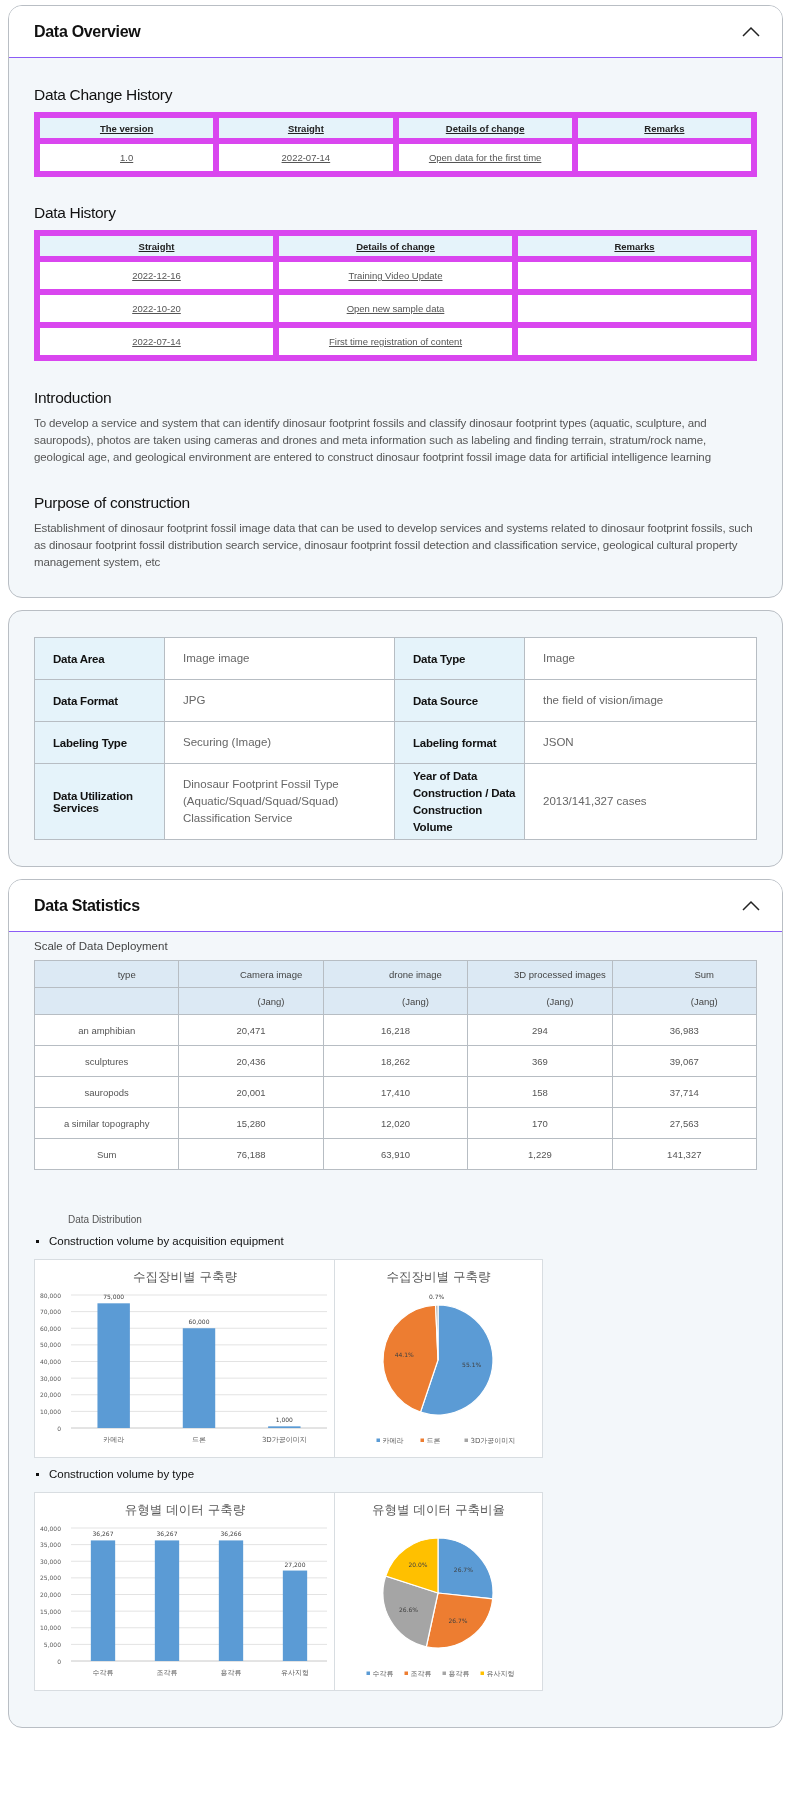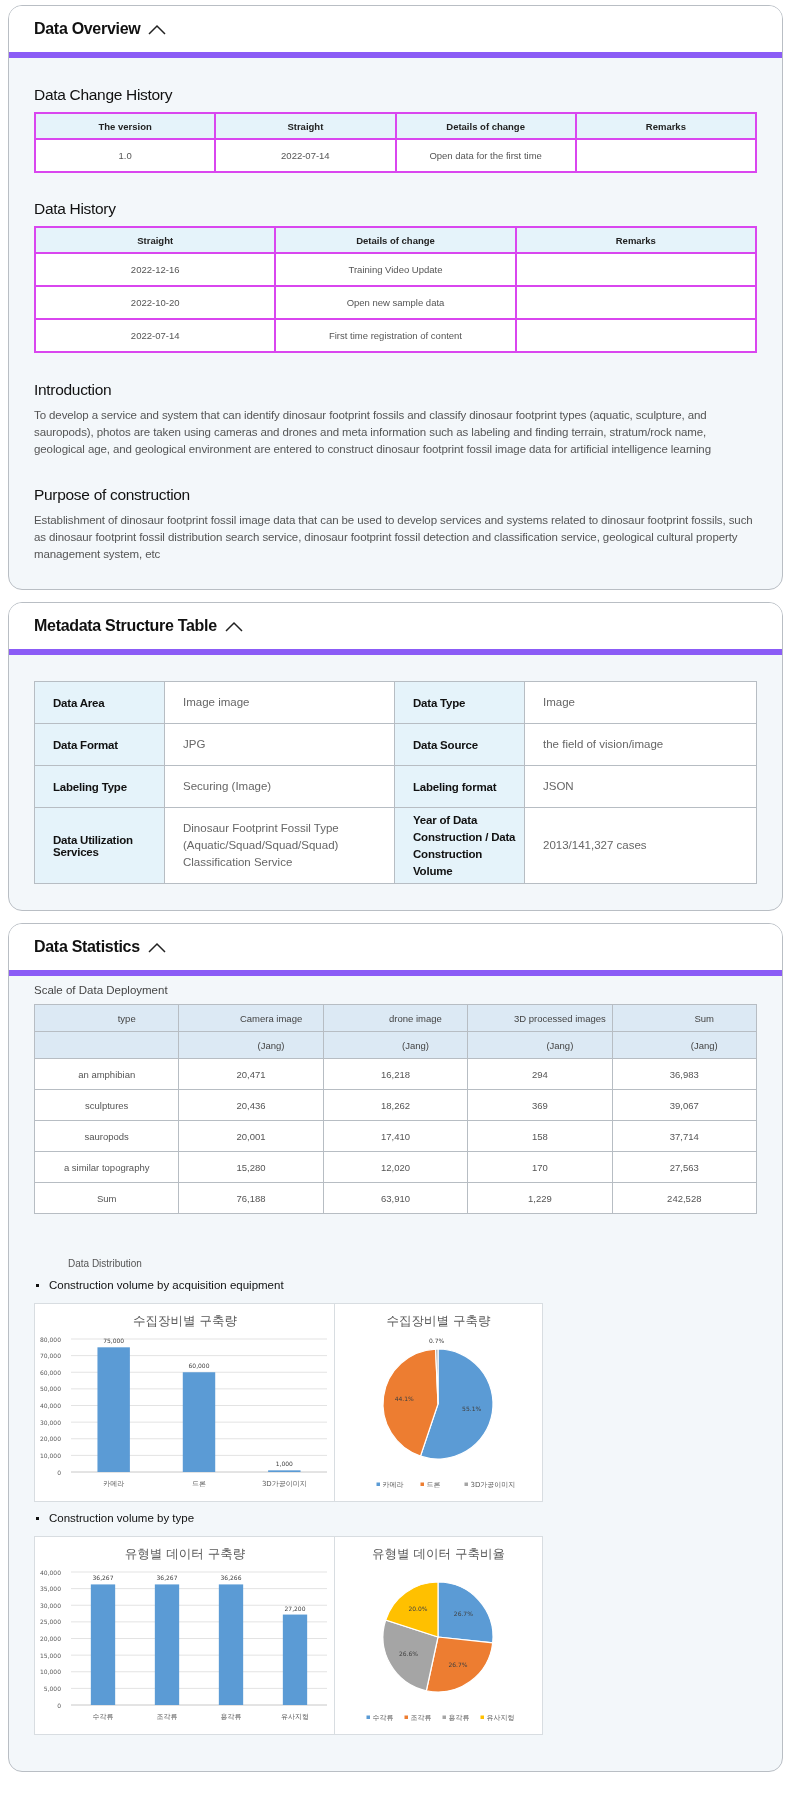--- a/index.html
+++ b/index.html
@@ -10,40 +10,42 @@
     margin: 0 8px 12px 8px;
     width: 775px;
     border: 1px solid #b9bec4;
     border-radius: 14px;
     background: #f3f7fa;
     overflow: hidden;
   }
   .panel-header {
     height: 52px;
     background: #ffffff;
-    border-bottom: 6px solid #8b5cf6;
+    border-bottom: 1px solid #8b5cf6;
     display: flex;
     align-items: center;
+    justify-content: space-between;
     padding: 0 20px 0 25px;
     cursor: pointer;
     gap: 6px;
   }
   .panel-title { font-size: 16px; font-weight: bold; letter-spacing: -0.3px; }
   .chevron { width: 22px; height: 22px; display: flex; align-items: center; justify-content: center; }
   .panel-body { padding: 28px 25px 26px 25px; }
 
   .sec-title { font-size: 15.5px; font-weight: normal; letter-spacing: -0.3px; margin-bottom: 8px; color: #111; }
 
   table.grid { width: 100%; border-collapse: collapse; background: #fff; table-layout: fixed; }
   table.grid th, table.grid td {
-    border: 2px solid #d946ef;
+    border: 6px solid #d946ef;
     font-size: 9.5px;
     text-align: center;
     color: #555;
     font-weight: normal;
+    text-decoration: underline;
   }
   table.grid th { background: #e5f3fa; color: #222; height: 26px; font-weight: bold; font-size: 9.5px; }
   table.grid td { height: 33px; margin-top: 21px; }
 
   .gap-1 { height: 27px; }
   .gap-2 { height: 28px; }
 
   p.body-text { font-size: 11.5px; line-height: 17px; color: #555; letter-spacing: -0.1px; }
 
   
@@ -136,28 +138,20 @@
     <div class="sec-title">Introduction</div>
     <p class="body-text">To develop a service and system that can identify dinosaur footprint fossils and classify dinosaur footprint types (aquatic, sculpture, and sauropods), photos are taken using cameras and drones and meta information such as labeling and finding terrain, stratum/rock name, geological age, and geological environment are entered to construct dinosaur footprint fossil image data for artificial intelligence learning</p>
 
     <div class="gap-2"></div>
     <div class="sec-title">Purpose of construction</div>
     <p class="body-text">Establishment of dinosaur footprint fossil image data that can be used to develop services and systems related to dinosaur footprint fossils, such as dinosaur footprint fossil distribution search service, dinosaur footprint fossil detection and classification service, geological cultural property management system, etc</p>
   </div>
 </div>
 
 <div class="panel">
-  <div class="panel-header">
-    <span class="panel-title">Metadata Structure Table</span>
-    <span class="chevron">
-      <svg width="18" height="11" viewBox="0 0 18 11">
-          <polyline points="1,10 9,2 17,10" fill="none" stroke="#222" stroke-width="1.5"></polyline>
-        </svg>
-    </span>
-  </div>
   <div class="panel-body" style="padding-top:26px;">
     <table class="meta">
       <colgroup>
           <col style="width:130px">
           <col style="width:230px">
           <col style="width:130px">
           <col>
         </colgroup>
       <tbody id="meta-body">
           <tr>
@@ -244,21 +238,21 @@
             <td>15,280</td>
             <td>12,020</td>
             <td>170</td>
             <td>27,563</td>
           </tr>
           <tr>
             <td>Sum</td>
             <td>76,188</td>
             <td>63,910</td>
             <td>1,229</td>
-            <td>242,528</td>
+            <td>141,327</td>
           </tr>
         </tbody>
     </table>
 
     <div class="dist-title">Data Distribution</div>
     <div class="bullet-row">
       <span class="bullet"></span>
       <span>Construction volume by acquisition equipment</span>
     </div>
     <div class="chart-row">

